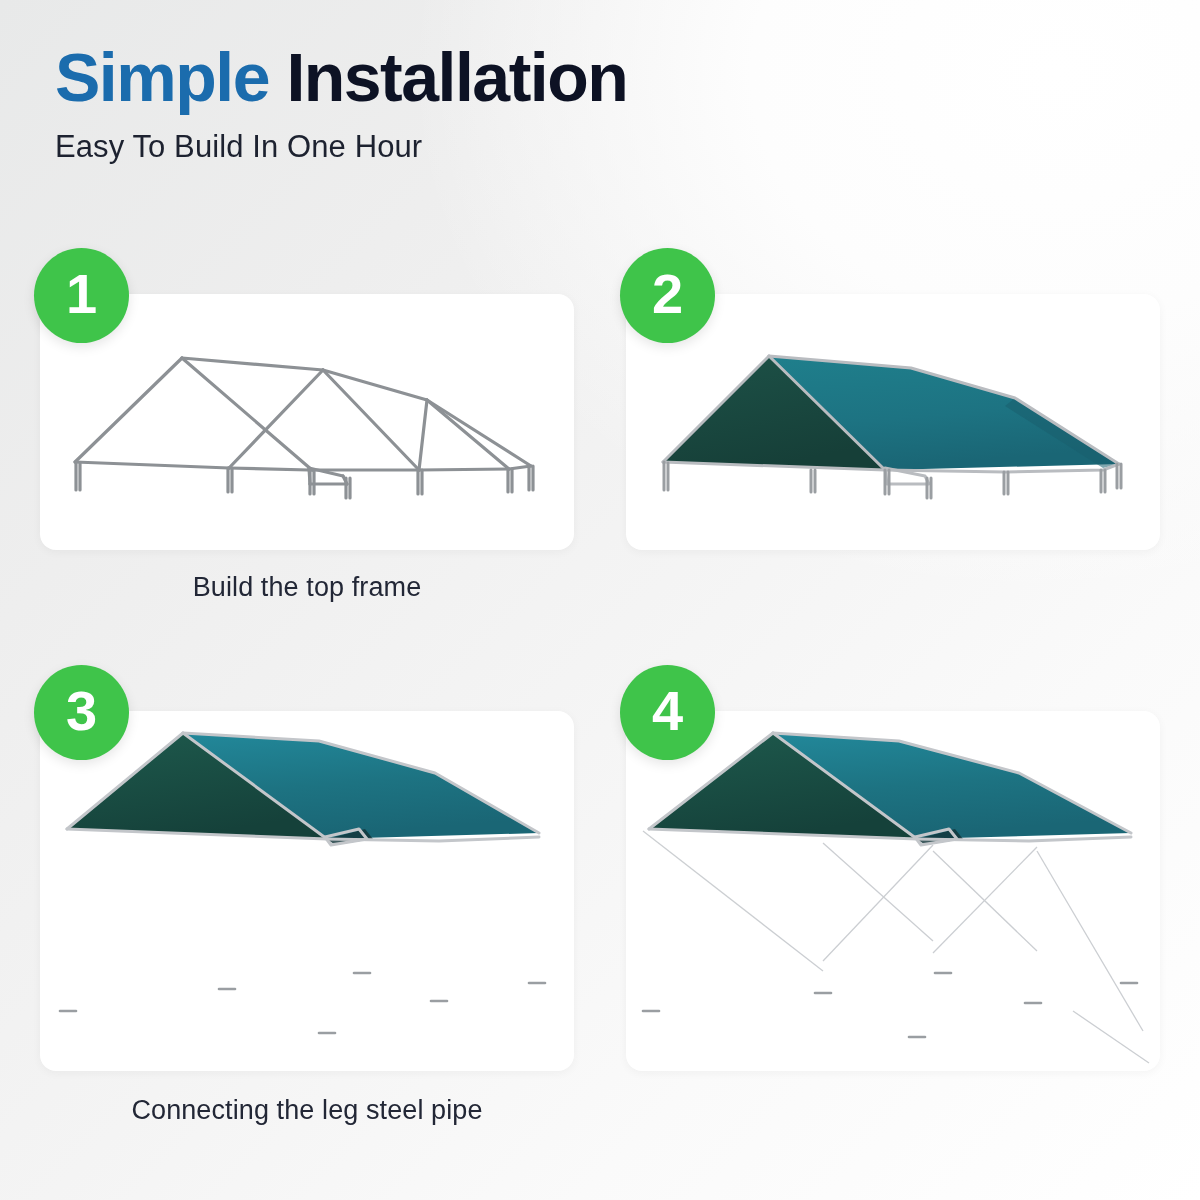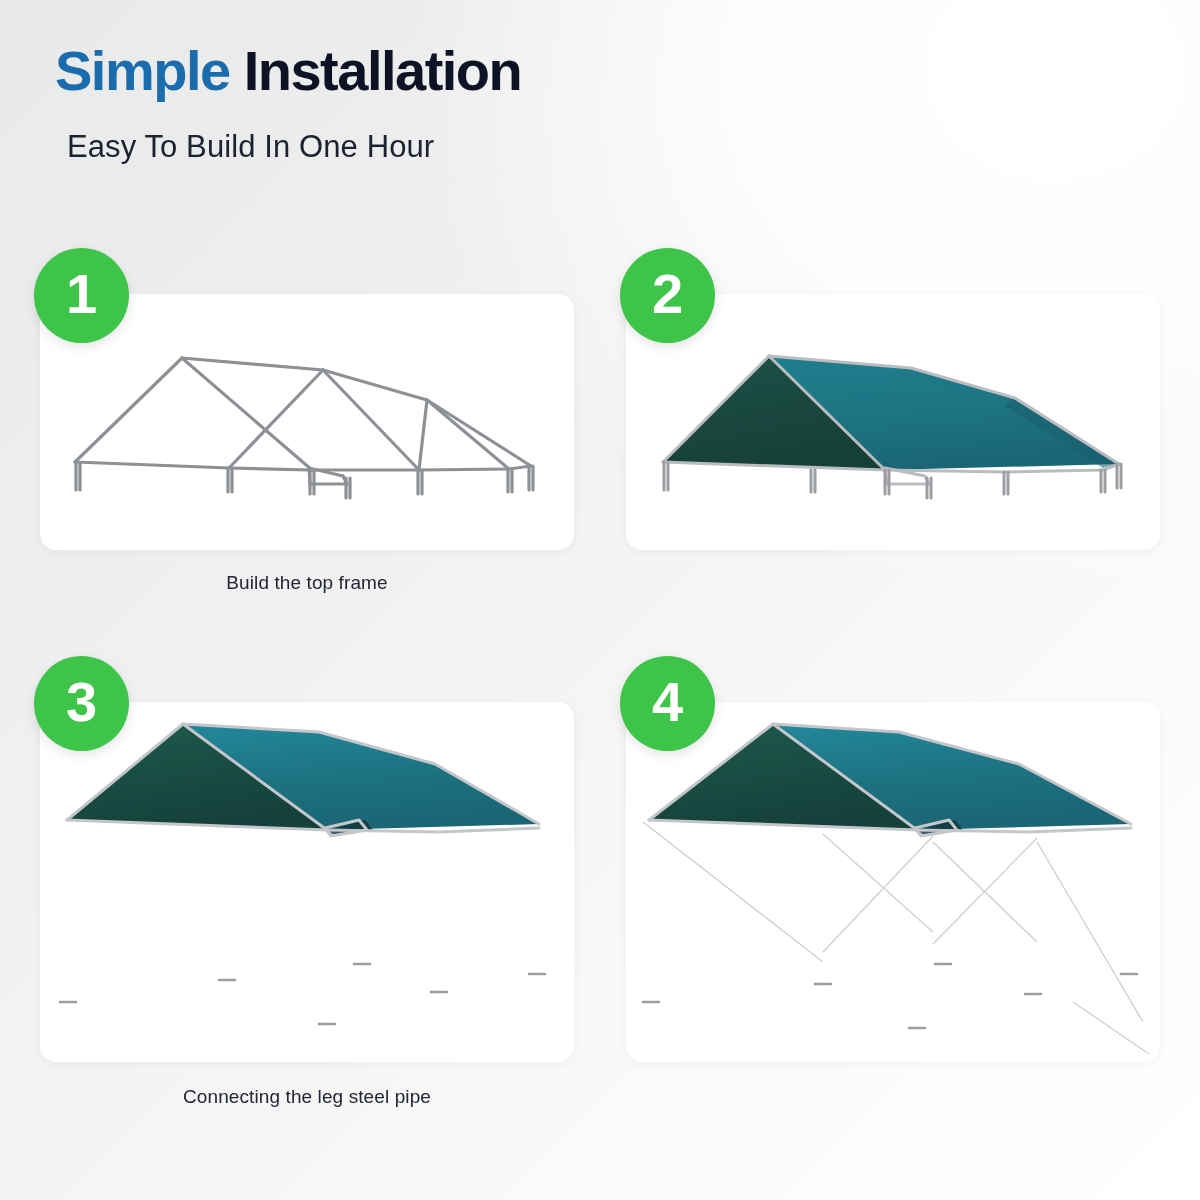--- a/index.html
+++ b/index.html
@@ -25,31 +25,31 @@
 
   
   .header {
     position: absolute;
     left: 55px;
     top: 44px;
     width: 1000px;
   }
   .title {
     margin: 0;
-    font-size: 56px;
+    font-size: 68px;
     line-height: 0.98;
     font-weight: 700;
     letter-spacing: -1.5px;
     white-space: nowrap;
   }
   .title .word-blue { color: #1b6cad; }
   .title .word-dark { color: #0d1224; }
 
   .subtitle {
-    margin: 12px;
+    margin: 0;
     padding-top: 18px;
     font-size: 31px;
     font-weight: 400;
     color: #1d2230;
     letter-spacing: 0.1px;
     white-space: nowrap;
   }
 
   
   .steps {
@@ -110,21 +110,21 @@
   .card svg {
     display: block;
     width: 100%;
     height: 100%;
   }
 
   .caption {
     margin: 0;
     padding-top: 22px;
     text-align: center;
-    font-size: 19px;
+    font-size: 27px;
     font-weight: 400;
     color: #222736;
     letter-spacing: 0.1px;
     white-space: nowrap;
   }
   .row2 .caption { padding-top: 24px; }
 </style>
 </head>
 <body>
 

